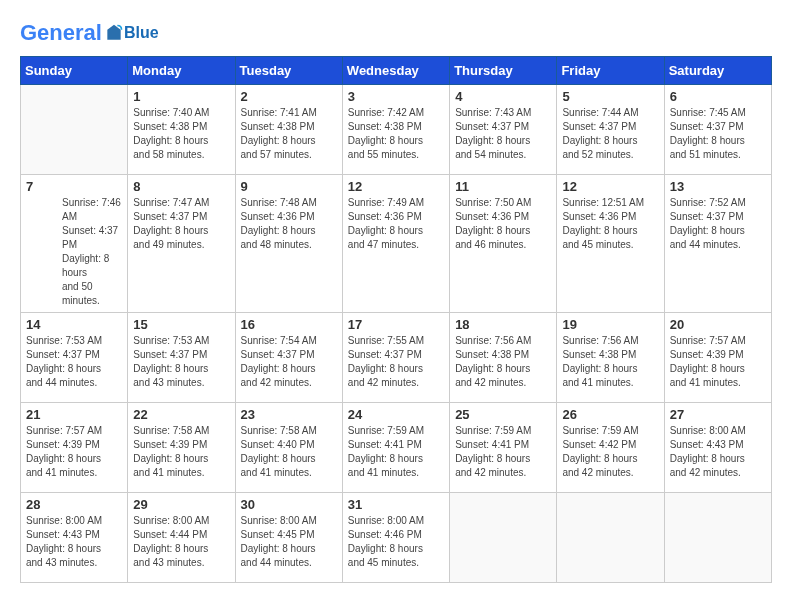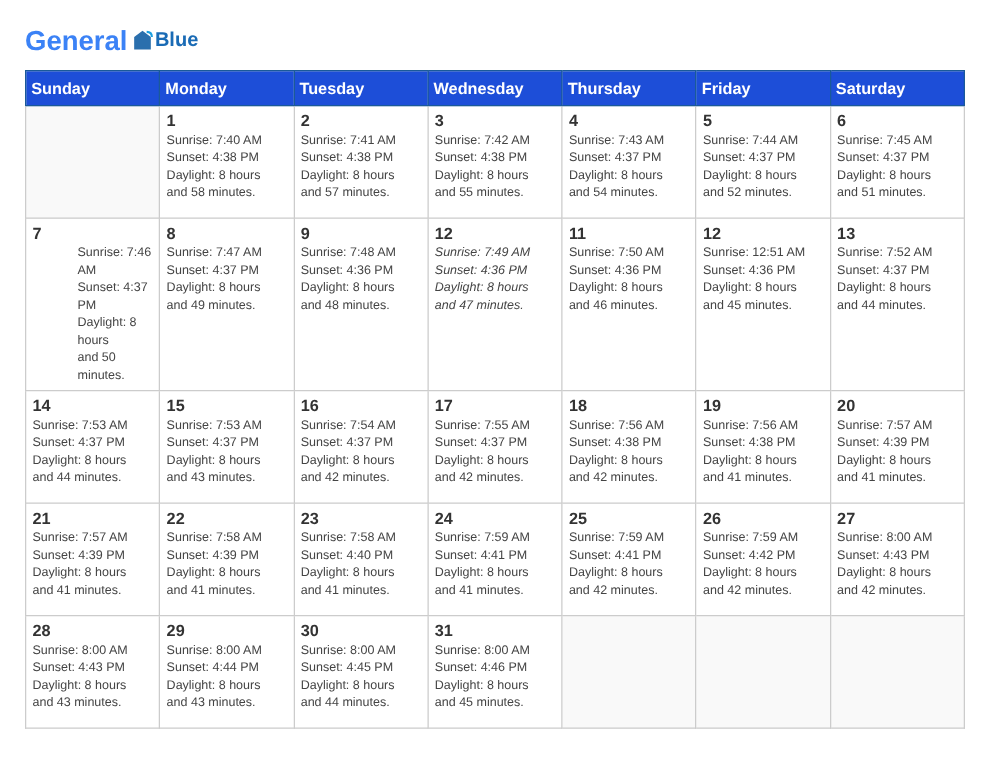--- a/index.html
+++ b/index.html
@@ -180,21 +180,21 @@
         </td>
         <td>
           <span class="day-number">9</span>
           <div class="day-info" style="white-space: pre-line;">Sunrise: 7:48 AM
 Sunset: 4:36 PM
 Daylight: 8 hours
 and 48 minutes.</div>
         </td>
         <td>
           <span class="day-number">12</span>
-          <div class="day-info" style="white-space: pre-line; font-style: italic;">Sunrise: 7:49 AM
+          <div class="day-info" style="white-space: pre-line;">Sunrise: 7:49 AM
 Sunset: 4:36 PM
 Daylight: 8 hours
 and 47 minutes.</div>
         </td>
         <td>
           <span class="day-number">11</span>
           <div class="day-info" style="white-space: pre-line;">Sunrise: 7:50 AM
 Sunset: 4:36 PM
 Daylight: 8 hours
 and 46 minutes.</div>

